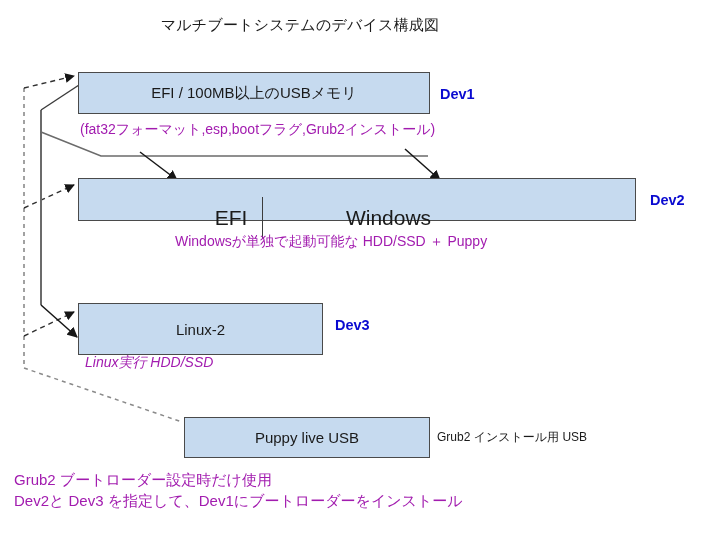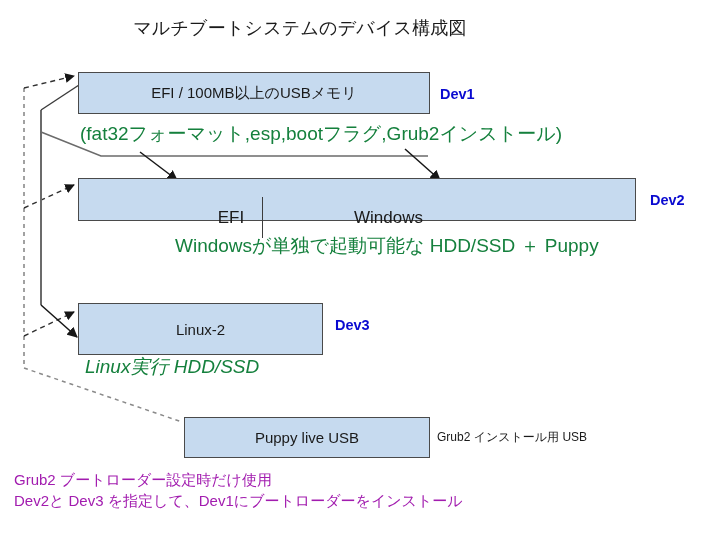--- a/index.html
+++ b/index.html
@@ -15,21 +15,21 @@
   #canvas{position:relative;width:718px;height:533px;}
 
   
   #wires{position:absolute;left:0;top:0;width:718px;height:533px;}
 
   
   .title{
     position:absolute;
     left:0;top:16px;width:600px;
     text-align:center;
-    font-size:18px;
+    font-size:15px;
     letter-spacing:.2px;
     white-space:nowrap;
     font-family:Liberation Serif, serif;
   }
 
   
   .box{
     position:absolute;
     box-sizing:border-box;
     background:#c6daef;
@@ -40,42 +40,42 @@
     font-size:15px;
     white-space:nowrap;
   }
   .box.row{padding:0;}
   .cell{
     box-sizing:border-box;
     height:100%;
     display:flex;
     align-items:center;
     justify-content:center;
-    font-size:17px;
+    font-size:21px;
     white-space:nowrap;
     border-right:1.3px solid #3c3c3c;
     margin-top:36px;
   }
   .cell:last-child{border-right:none;}
 
   
   .devlabel{
     position:absolute;
     font-size:14.5px;
     font-weight:bold;
     color:#0a0ad0;
     white-space:nowrap;
   }
 
   
   .caption{
     position:absolute;
-    font-size:19px;
+    font-size:14px;
     white-space:nowrap;
-    color:#15803d;
+    color:#a21caf;
   }
   .note{
     position:absolute;
     font-size:15px;
     white-space:nowrap;
     color:#a21caf;
   }
   .sidenote{
     position:absolute;
     font-size:12px;

